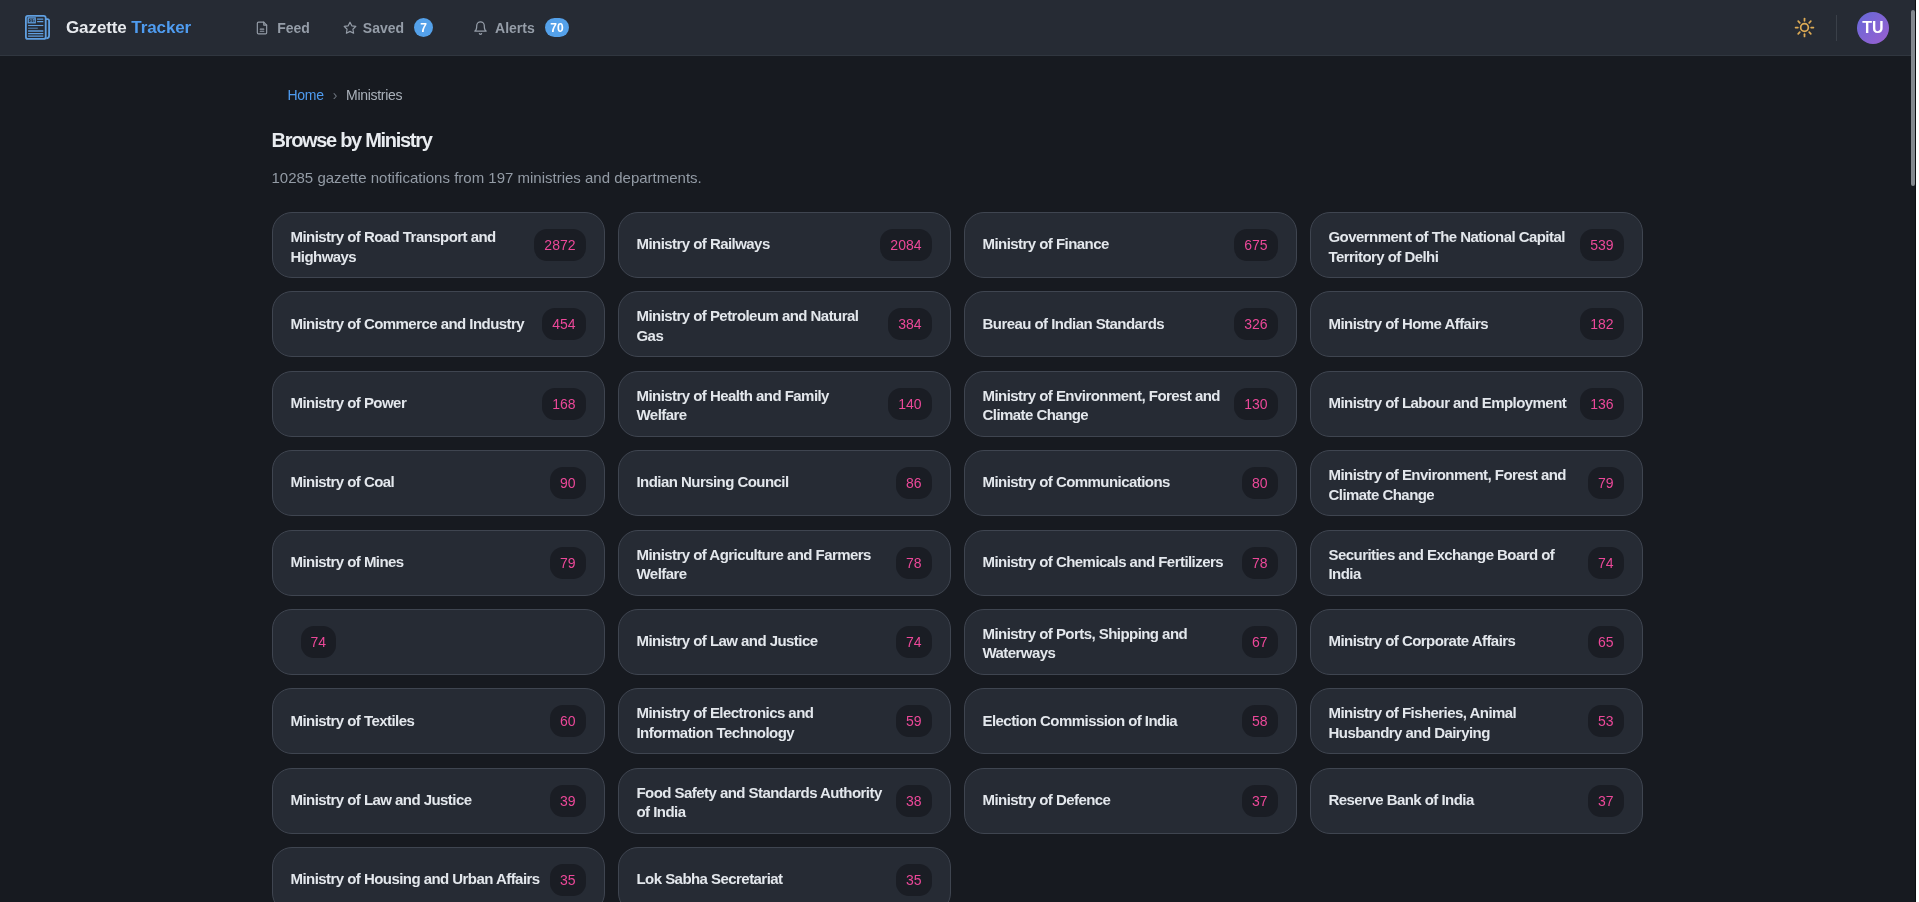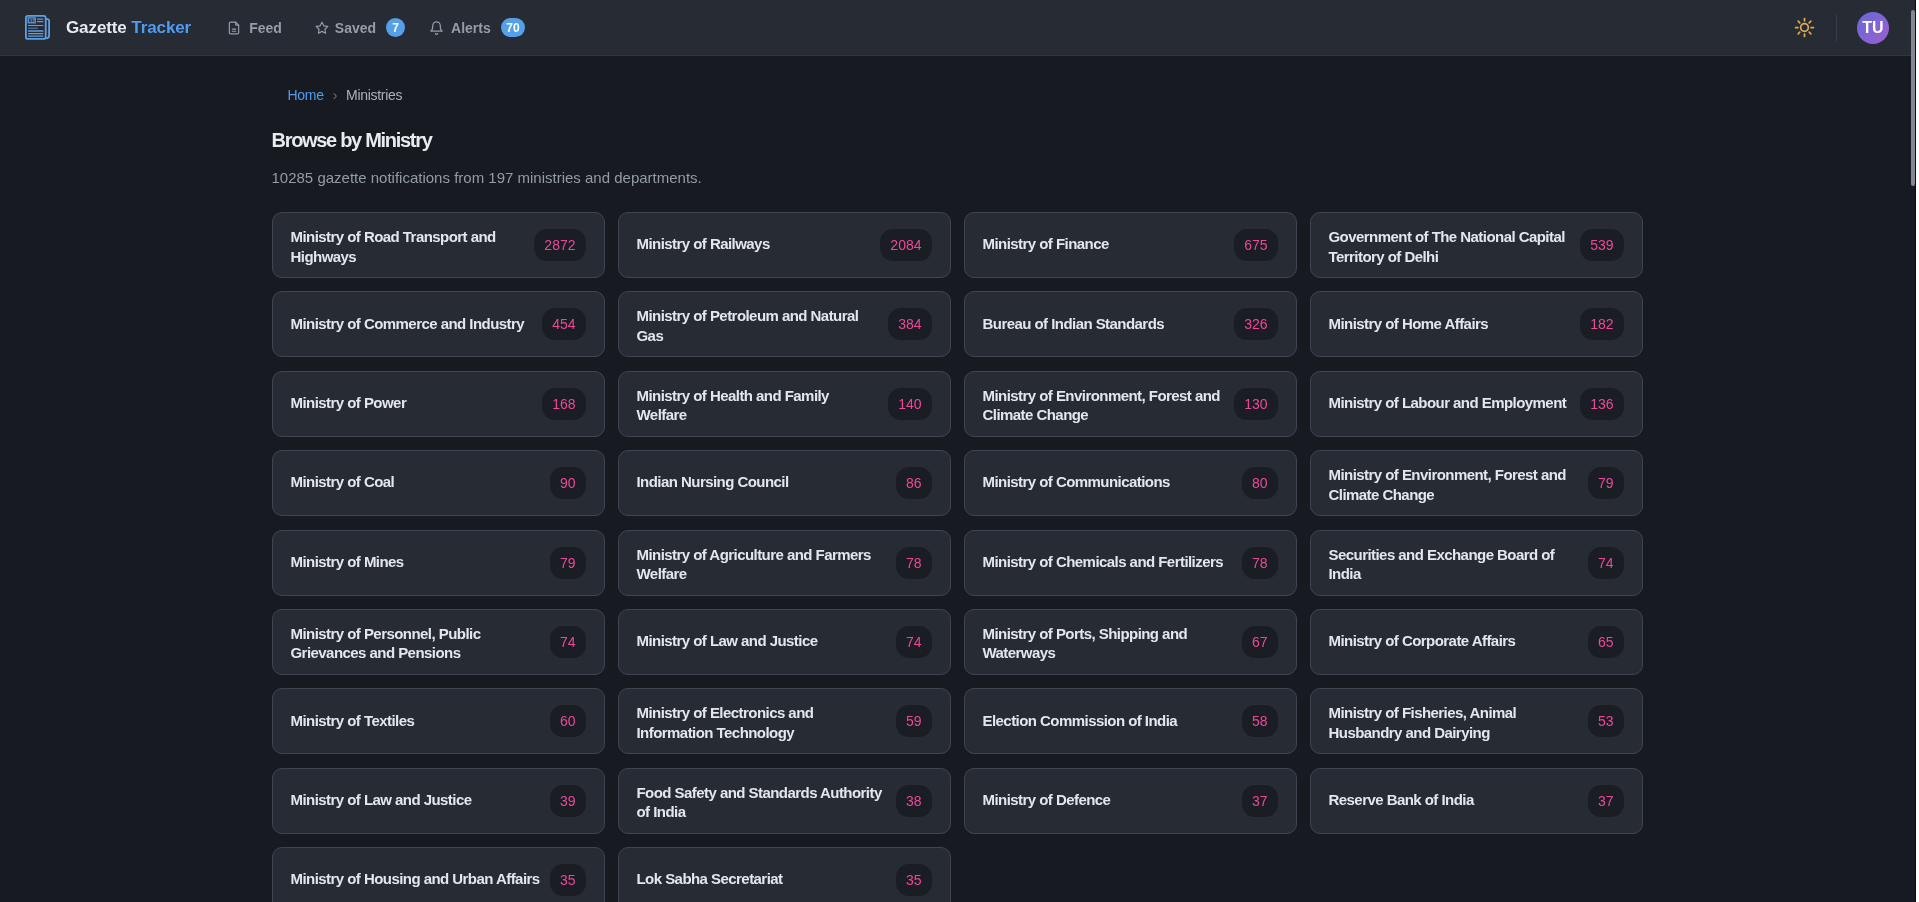--- a/index.html
+++ b/index.html
@@ -10,20 +10,21 @@
     font-family: "Liberation Sans", sans-serif;
     color: #e3e7ec;
   }
   .topbar {
     width: 1915px;
     height: 56px;
     background: #262b34;
     border-bottom: 1px solid #30363f;
     display: flex;
     align-items: center;
+    gap: 28px;
   }
   .brand { display: flex; align-items: center; margin-left: 25px; }
   .brand svg { display: block; }
   .brand-name { margin-left: 15px; font-size: 17px; font-weight: bold; color: #e6e9ed; letter-spacing: -0.1px; }
   .brand-name .blue { color: #4f9cf0; }
   .nav { display: flex; align-items: center; margin-left: 36px; }
   .nav-item { display: flex; align-items: center; margin-right: 33px; color: #959da8; font-size: 14px; font-weight: bold; }
   .nav-item svg { margin-right: 8px; }
   .badge { background: #54a1ea; color: #fff; font-size: 12px; font-weight: bold;
     height: 19px; min-width: 19px; padding: 0 5.5px; border-radius: 10px;
@@ -41,21 +42,21 @@
   .crumbs .home { color: #4f9cf0; }
   .crumbs .sep { margin: 0 9px; color: #6b727c; font-size: 14px; }
   .crumbs .cur { color: #aab1ba; }
   h1 { margin-top: 18px; font-size: 20px; line-height: 34px; letter-spacing: -1.3px; font-weight: bold; color: #e8ebef; }
   .subtitle { margin-top: 10px; font-size: 15px; line-height: 22px; color: #939ba5; }
   .grid { margin-top: 23px; display: grid; grid-template-columns: repeat(4, 1fr); column-gap: 13px; row-gap: 13.4px; }
   .card {
     height: 66px;
     background: #262b34;
     border: 1px solid #3f4550;
-    border-radius: 10px;
+    border-radius: 20px;
     display: flex;
     align-items: center;
     justify-content: space-between;
     padding: 0 18px;
   }
   .card .name { position: relative; top: -1px; }
   .card .name.t2 { top: 1.5px; }
   .card .name { font-size: 15px; font-weight: bold; letter-spacing: -0.55px; line-height: 19.5px; color: #e3e7ec; }
   .card .count {
     background: #1a1d24;
@@ -88,21 +89,21 @@
     </svg>
     <span class="brand-name">Gazette <span class="blue">Tracker</span></span>
   </div>
   <nav class="nav">
     <span class="nav-item"><svg width="14" height="16" viewBox="0 0 24 24" fill="none" stroke="#959da8" stroke-width="2" stroke-linecap="round" stroke-linejoin="round">
           <path d="M15 2H6a2 2 0 0 0-2 2v16a2 2 0 0 0 2 2h12a2 2 0 0 0 2-2V7Z"></path>
           <path d="M15 2v5h5"></path>
           <path d="M9 14h6"></path>
           <path d="M9 17.5h6"></path>
         </svg>Feed</span>
-    <span class="nav-item" style="margin-right:24px"><svg style="margin-right:6px" width="14" height="14" viewBox="0 0 24 24" fill="none" stroke="#959da8" stroke-width="2" stroke-linecap="round" stroke-linejoin="round">
+    <span class="nav-item" style="margin-right:40px"><svg style="margin-right:6px" width="14" height="14" viewBox="0 0 24 24" fill="none" stroke="#959da8" stroke-width="2" stroke-linecap="round" stroke-linejoin="round">
           <polygon points="12 2 15.09 8.26 22 9.27 17 14.14 18.18 21.02 12 17.77 5.82 21.02 7 14.14 2 9.27 8.91 8.26 12 2"></polygon>
         </svg>Saved<span class="badge">7</span></span>
     <span class="nav-item" style="margin-right:0"><svg style="margin-right:7px" width="15" height="16" viewBox="0 0 24 24" fill="none" stroke="#959da8" stroke-width="2" stroke-linecap="round" stroke-linejoin="round">
           <path d="M6 8a6 6 0 0 1 12 0c0 7 3 9 3 9H3s3-2 3-9"></path>
           <path d="M10.3 21a1.94 1.94 0 0 0 3.4 0"></path>
         </svg>Alerts<span class="badge">70</span></span>
   </nav>
   <div class="topbar-right">
     <svg class="sunbtn" viewBox="0 0 24 24" fill="none" stroke="#ddab55" stroke-width="2" stroke-linecap="round" stroke-linejoin="round">
         <circle cx="12" cy="12" r="4.4"></circle>
@@ -208,21 +209,20 @@
     <div class="card">
           <span class="name">Ministry of Chemicals and Fertilizers</span>
           <span class="count">78</span>
         </div>
     <div class="card">
           <span class="name t2">Securities and Exchange Board of<br>India</span>
           <span class="count">74</span>
         </div>
 
     <div class="card">
-          <span class="name t2">Ministry of Personnel, Public<br>Grievances and Pensions</span>
           <span class="count">74</span>
         </div>
     <div class="card">
           <span class="name">Ministry of Law and Justice</span>
           <span class="count">74</span>
         </div>
     <div class="card">
           <span class="name t2">Ministry of Ports, Shipping and<br>Waterways</span>
           <span class="count">67</span>
         </div>

